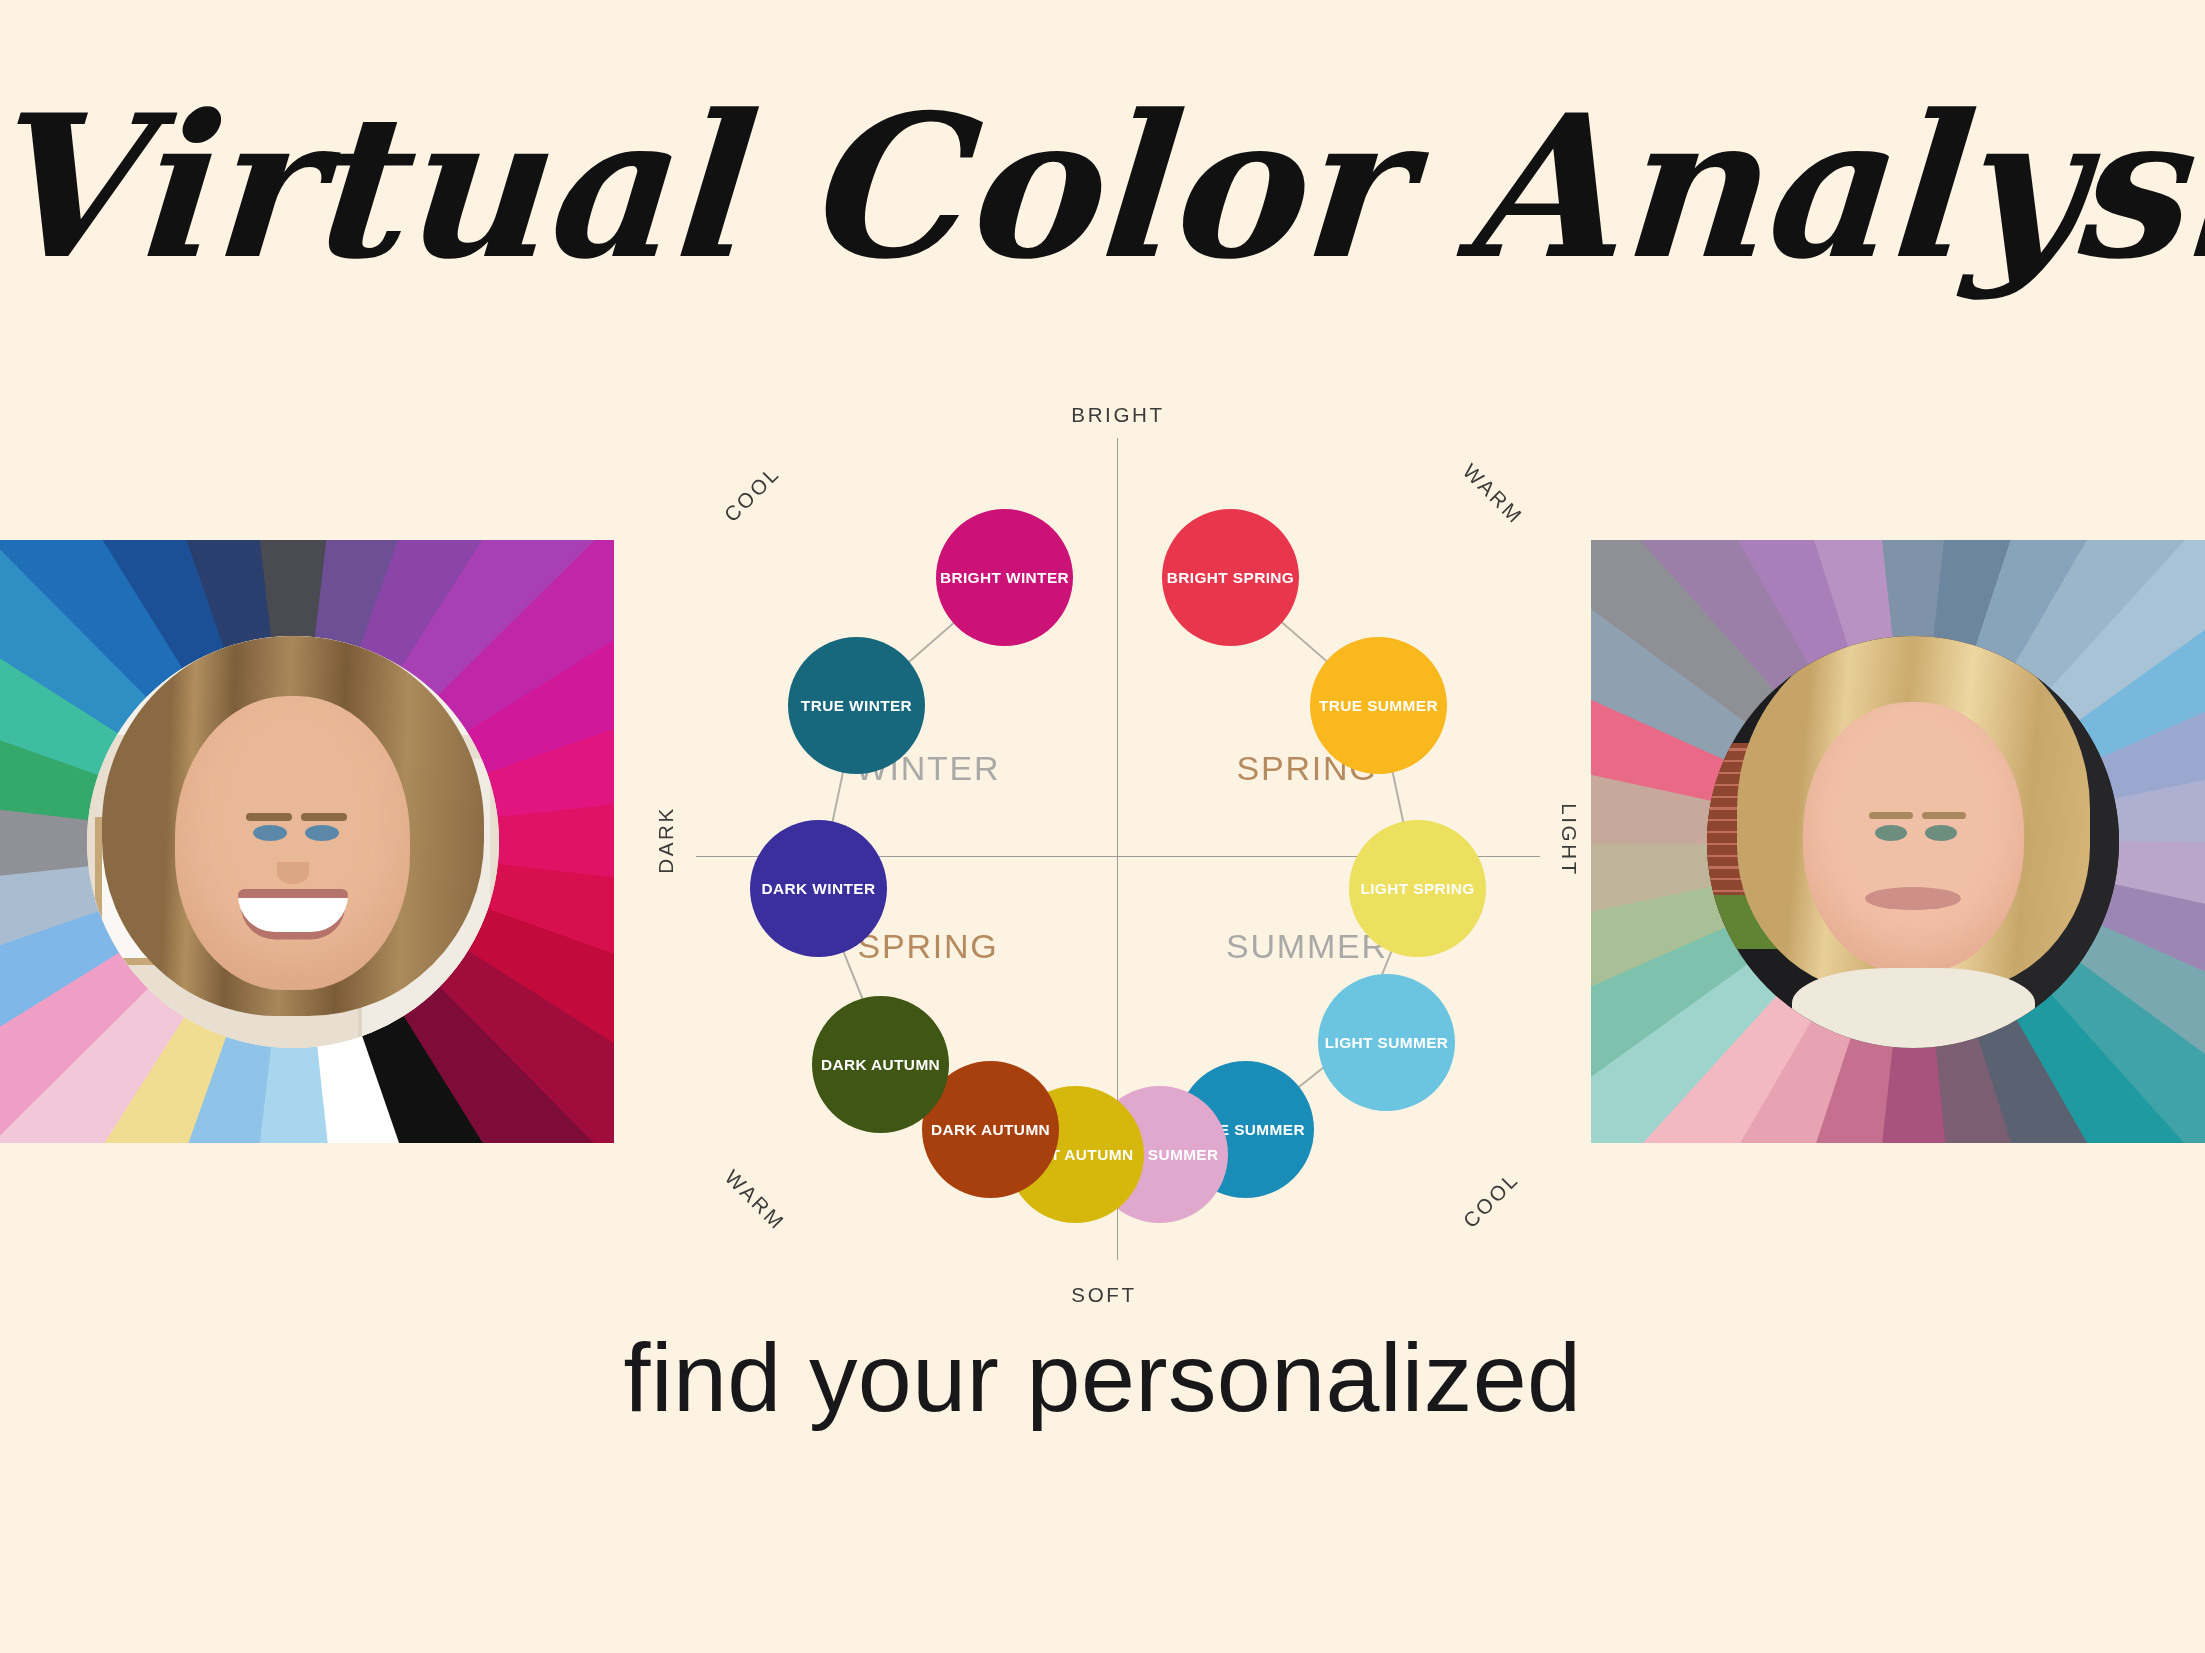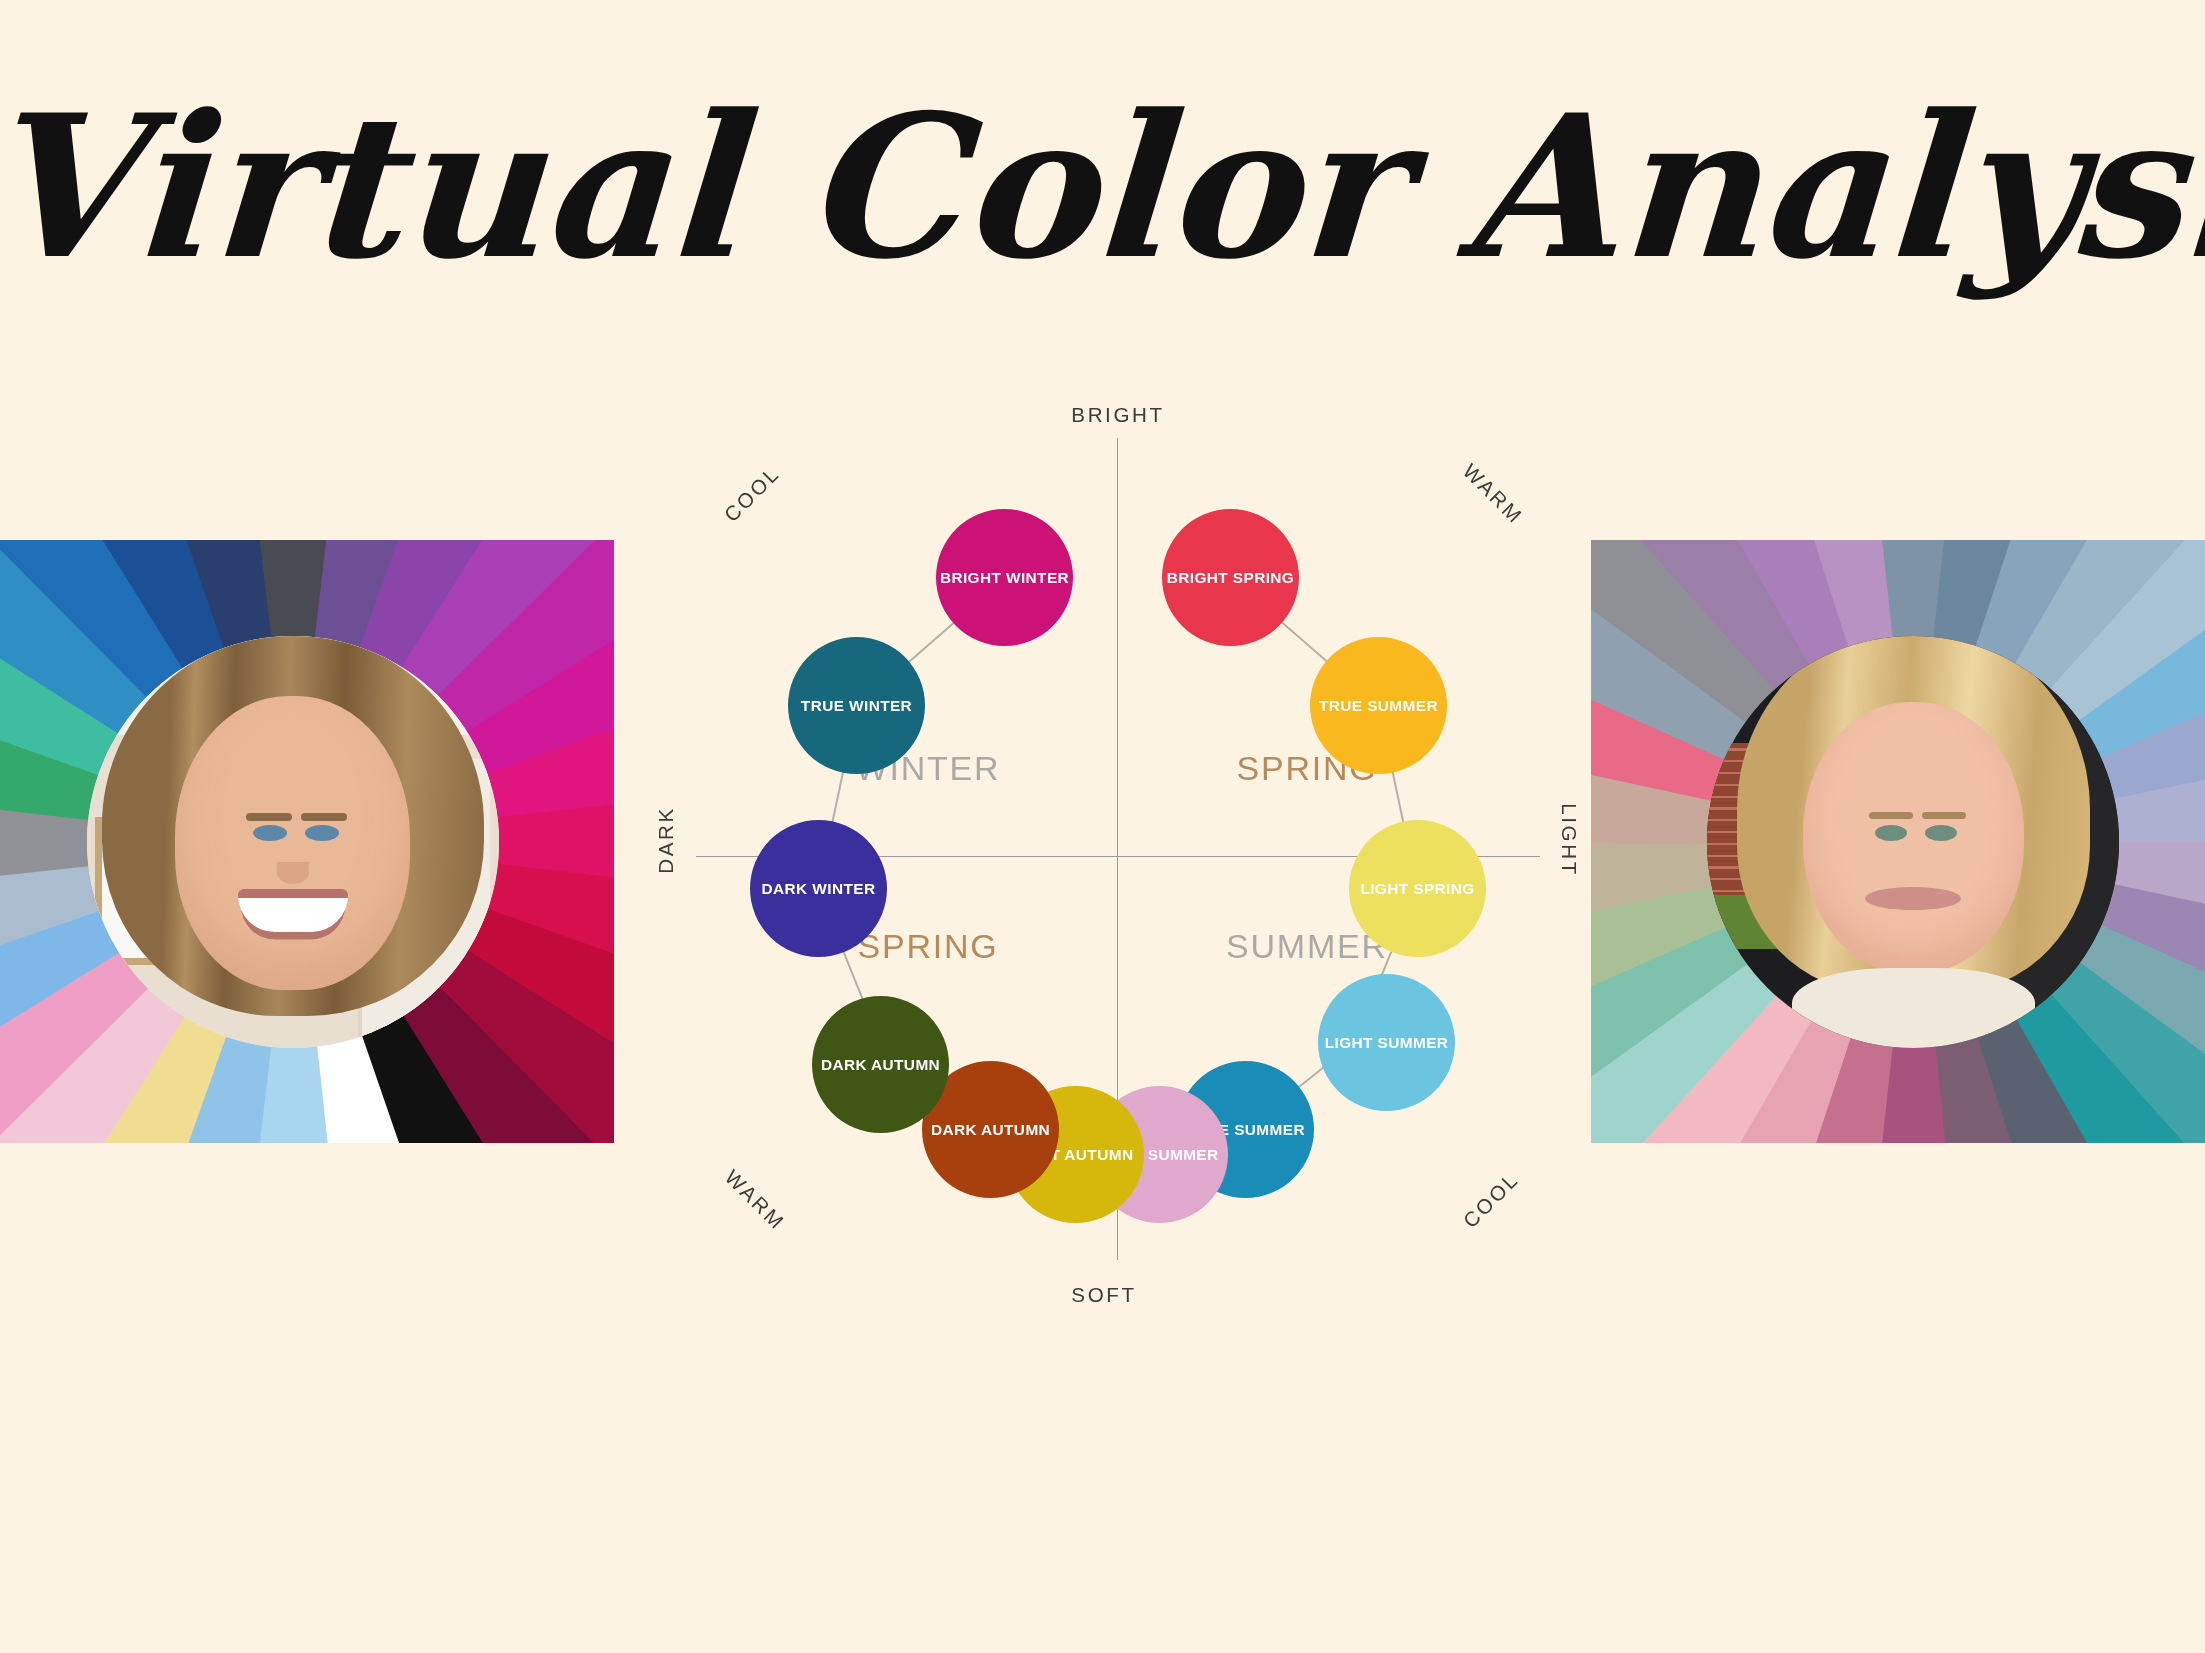--- a/index.html
+++ b/index.html
@@ -345,14 +345,15 @@
       <div class="axis-label" style="left: -17.6px; top: 421px; transform: translate(-50%, -50%) rotate(-90deg);">DARK</div>
       <div class="axis-label" style="left: 885px; top: 421px; transform: translate(-50%, -50%) rotate(90deg);">LIGHT</div>
       <div class="axis-label" style="left: 68px; top: 75px; transform: translate(-50%, -50%) rotate(-45deg);">COOL</div>
       <div class="axis-label" style="left: 809px; top: 75px; transform: translate(-50%, -50%) rotate(45deg);">WARM</div>
       <div class="axis-label" style="left: 71px; top: 781px; transform: translate(-50%, -50%) rotate(45deg);">WARM</div>
       <div class="axis-label" style="left: 807px; top: 781px; transform: translate(-50%, -50%) rotate(-45deg);">COOL</div>
     </div>
 </div>
 
 <div id="subtitle">
+  <div>find your personalized</div>
 </div>
 
 
 </body></html>

